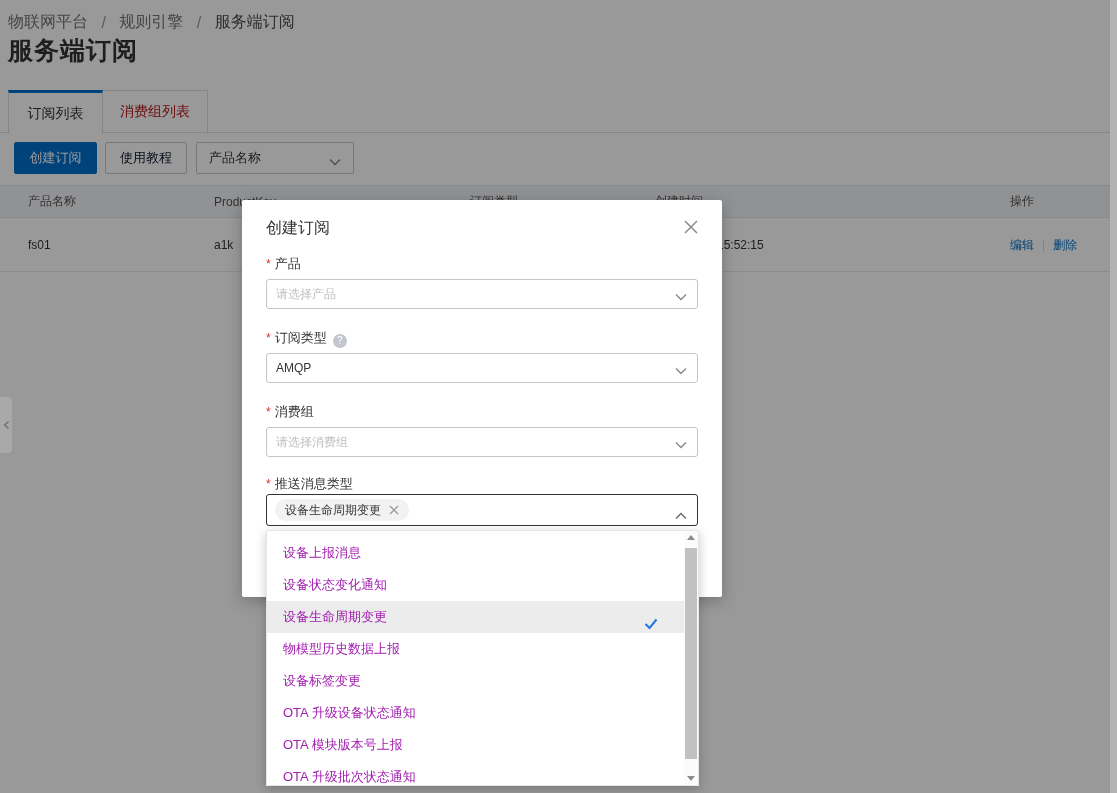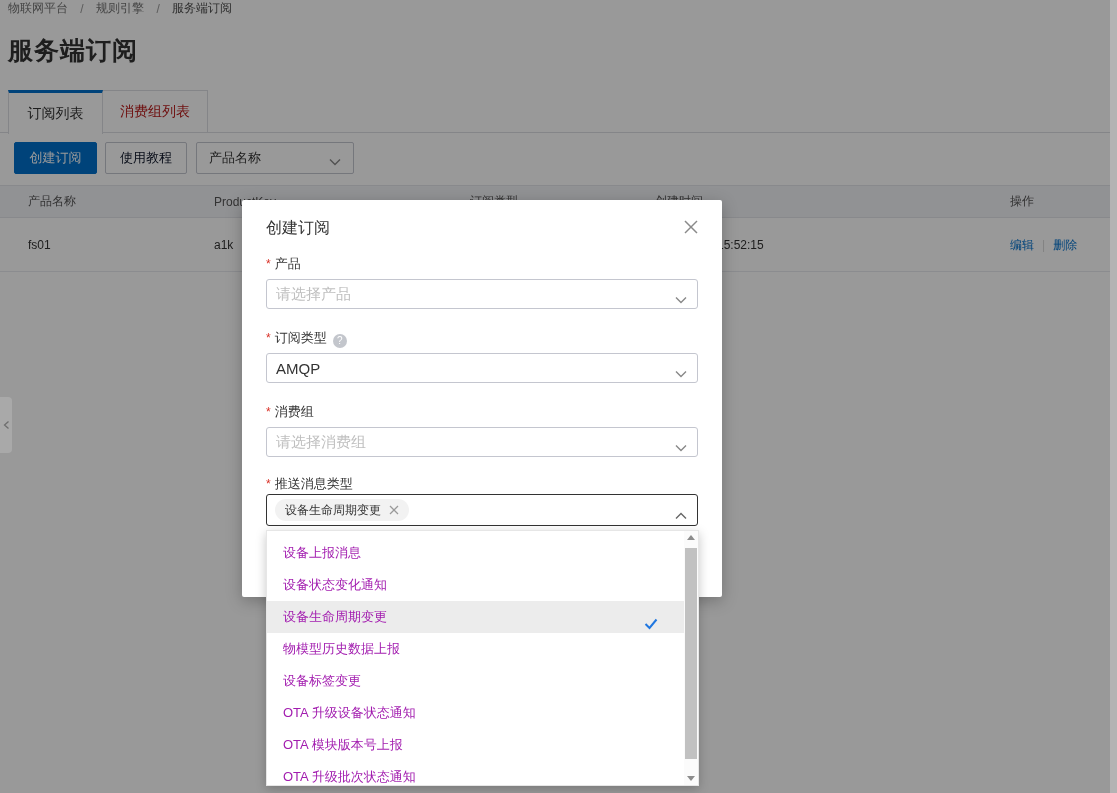--- a/index.html
+++ b/index.html
@@ -3,21 +3,21 @@
 <meta charset="utf-8">
 <style>
   * { margin:0; padding:0; box-sizing:border-box; }
   html,body { width:1117px; height:793px; overflow:hidden; }
   body {
     font-family:"Liberation Sans","DejaVu Sans",sans-serif;
     background:#ffffff; position:relative; color:#333;
   }
   
   .page { position:absolute; inset:0; background:#fff; }
-  .breadcrumb { position:absolute; top:0; left:8px; font-size:12px; color:#737373; }
+  .breadcrumb { position:absolute; top:12px; left:8px; font-size:16px; color:#737373; }
   .breadcrumb span { vertical-align:middle; }
   .crumb { cursor:pointer; }
   .crumb-sep { margin:0 9px; color:#999; }
   .crumb-current { color:#4d4d4d; }
   .page-title { position:absolute; top:34px; left:8px; font-size:25px; font-weight:700; color:#333; letter-spacing:1px; }
 
   .tabbar-line { position:absolute; top:132px; left:0; width:1117px; height:1px; background:#dcdee3; }
   .tab { position:absolute; top:90px; height:43px; border:1px solid #dcdee3; background:#fff;
          font-size:14px; display:flex; align-items:center; justify-content:center; cursor:pointer; }
   .tab-active { left:8px; width:95px; border-top:3px solid #0070CC; border-bottom:none; height:44px; z-index:2; }
@@ -52,21 +52,21 @@
   
   .modal { position:absolute; left:242px; top:200px; width:480px; height:397px; background:#fff;
            z-index:20; box-shadow:0 4px 16px rgba(0,0,0,0.25); border-radius:2px; }
   .modal-title { position:absolute; left:24px; top:18px; font-size:16px; color:#333; }
   .modal-close { position:absolute; right:22px; top:18px; width:18px; height:18px; cursor:pointer; }
   .field-label { position:absolute; left:24px; font-size:13px; color:#333; }
   .req { color:#D93026; margin-right:4px; font-size:12px; }
   .help-icon { display:inline-block; width:14px; height:14px; border-radius:50%; background:#c3c6cc; color:#fff;
                font-size:10px; line-height:14px; text-align:center; margin-left:6px; vertical-align:-2px; cursor:pointer; }
   .sel { position:absolute; left:24px; width:432px; height:30px; border:1px solid #c4c6cf; border-radius:3px;
-         background:#fff; display:flex; align-items:center; padding-left:9px; font-size:15px; cursor:pointer; }
+         background:#fff; display:flex; align-items:center; padding-left:9px; font-size:12px; cursor:pointer; }
   .sel .chev { position:absolute; right:10px; top:10px; }
   .placeholder { color:#bfbfbf; }
   .value { color:#333; }
   .lab1 { top:55px; } .sel1 { top:79px; }
   .lab2 { top:129px; } .sel2 { top:153px; }
   .lab3 { top:203px; } .sel3 { top:227px; }
   .lab4 { top:275px; }
   .msel { position:absolute; left:24px; top:294px; width:432px; height:32px; border:1px solid #333;
           border-radius:3px; background:#fff; display:flex; align-items:center; padding-left:8px; cursor:pointer; }
   .msel .chev { position:absolute; right:10px; top:11px; }

